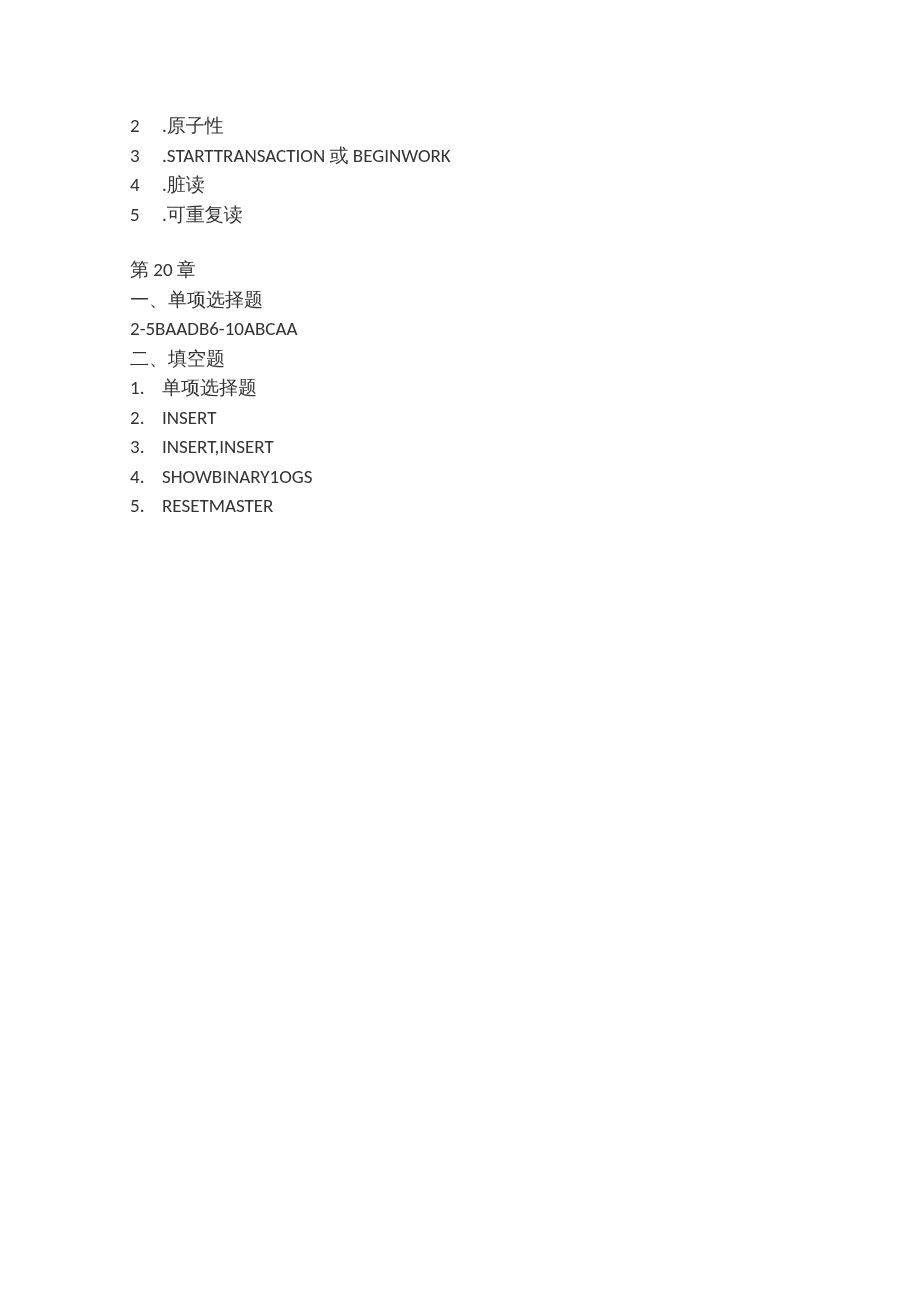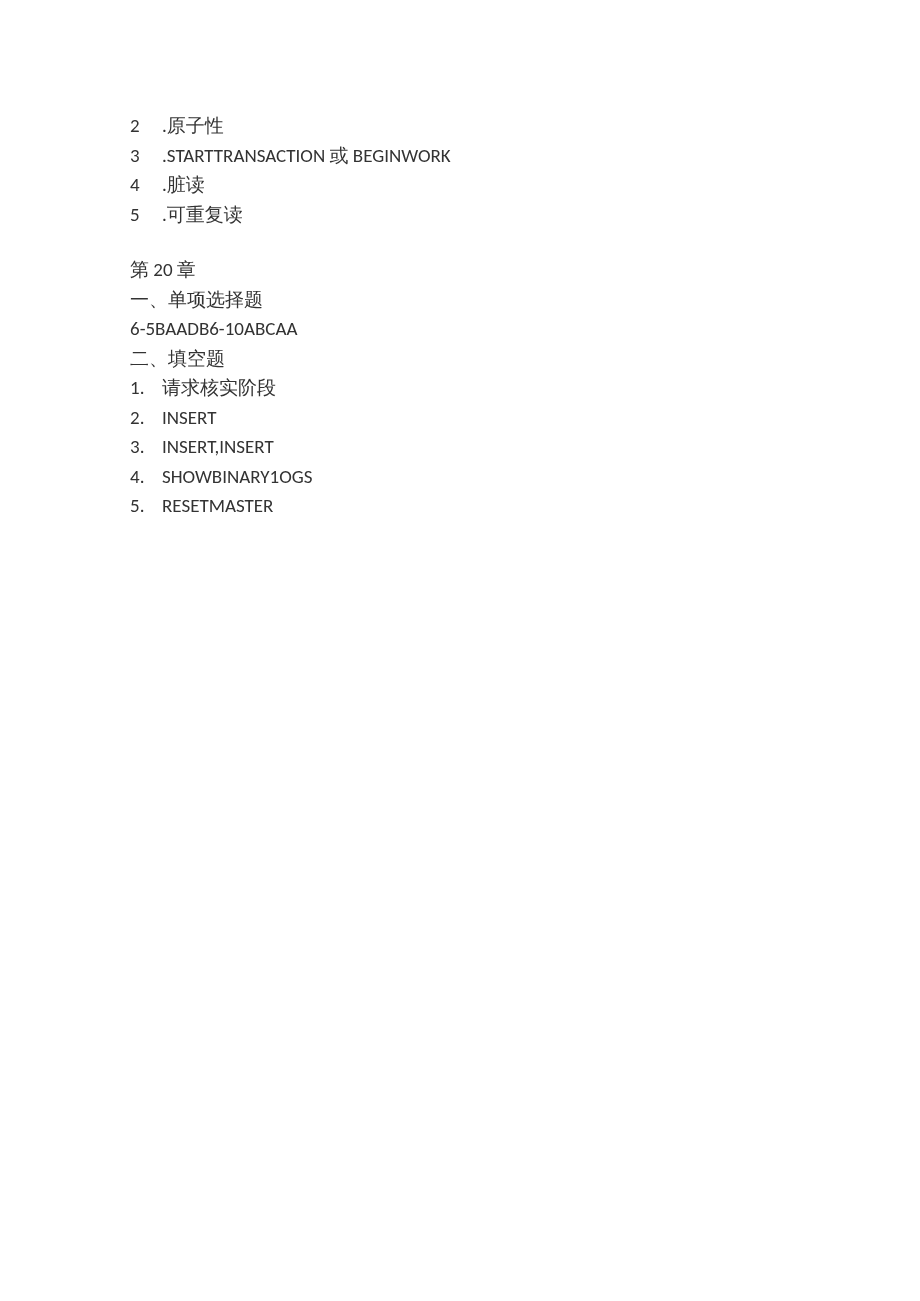--- a/index.html
+++ b/index.html
@@ -62,26 +62,26 @@
   <div class="line numbered-item">
     <span class="list-num">5</span>
     <span class="list-gap"></span>
     <span>.可重复读</span>
   </div>
 </div>
 
 <div class="chapter-block">
   <div class="line">第 20 章</div>
   <div class="line">一、单项选择题</div>
-  <div class="line">6-5BAADB6-10ABCAA</div>
+  <div class="line">2-5BAADB6-10ABCAA</div>
   <div class="line">二、填空题</div>
 
   <div class="line ordered-item">
     <span class="ord-num">1.</span>
-    <span>请求核实阶段</span>
+    <span>单项选择题</span>
   </div>
   <div class="line ordered-item">
     <span class="ord-num">2.</span>
     <span>INSERT</span>
   </div>
   <div class="line ordered-item">
     <span class="ord-num">3.</span>
     <span>INSERT,INSERT</span>
   </div>
   <div class="line ordered-item">

